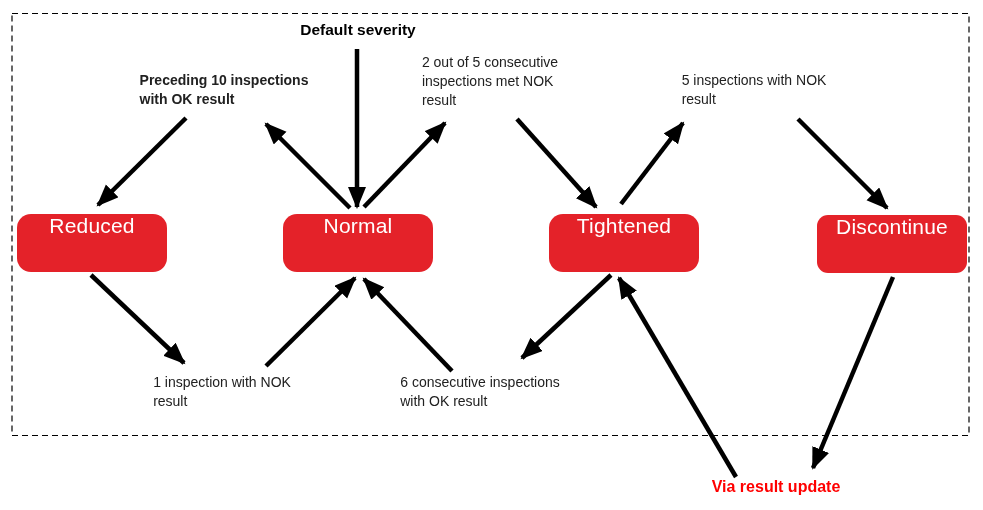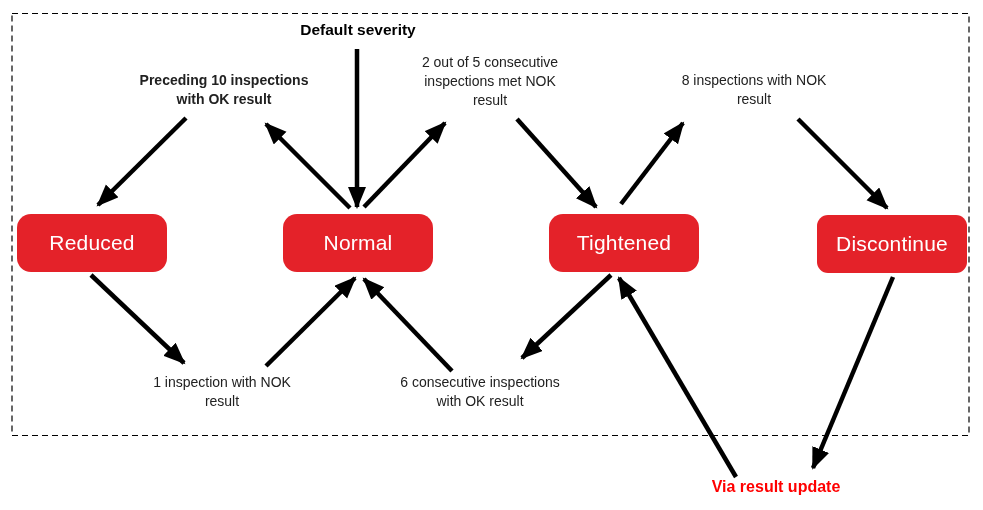--- a/index.html
+++ b/index.html
@@ -16,29 +16,28 @@
     width:983px;height:510px;
     background:#ffffff;
     overflow:hidden;
   }
   .stage svg{position:absolute;left:0;top:0;}
   .state-box{
     position:absolute;
     width:150px;height:58px;
     background:var(--state-color);
     border-radius:14px;
-    display:flex;align-items:center;justify-content:center;
+    display:flex;justify-content:center;
     color:var(--state-text);
     font-size:21px;
     letter-spacing:.2px;
   }
   .flow-label{
     position:absolute;
     transform:translateX(-50%);
-    text-align:center;
     font-size:14px;
     line-height:19px;
     color:#212121;
     white-space:nowrap;
   }
   .diagram-title{
     position:absolute;
     transform:translateX(-50%);
     font-size:15.5px;
     font-weight:700;
@@ -111,21 +110,21 @@
     <div>with OK result</div>
   </div>
 
   <div class="flow-label" style="left:490px;top:53px;">
     <div>2 out of 5 consecutive</div>
     <div>inspections met NOK</div>
     <div>result</div>
   </div>
 
   <div class="flow-label" style="left:754px;top:71px;">
-    <div>8 inspections with NOK</div>
+    <div>5 inspections with NOK</div>
     <div>result</div>
   </div>
 
   <div class="flow-label" style="left:222px;top:373px;">
     <div>1 inspection with NOK</div>
     <div>result</div>
   </div>
 
   <div class="flow-label" style="left:480px;top:373px;">
     <div>6 consecutive inspections</div>

